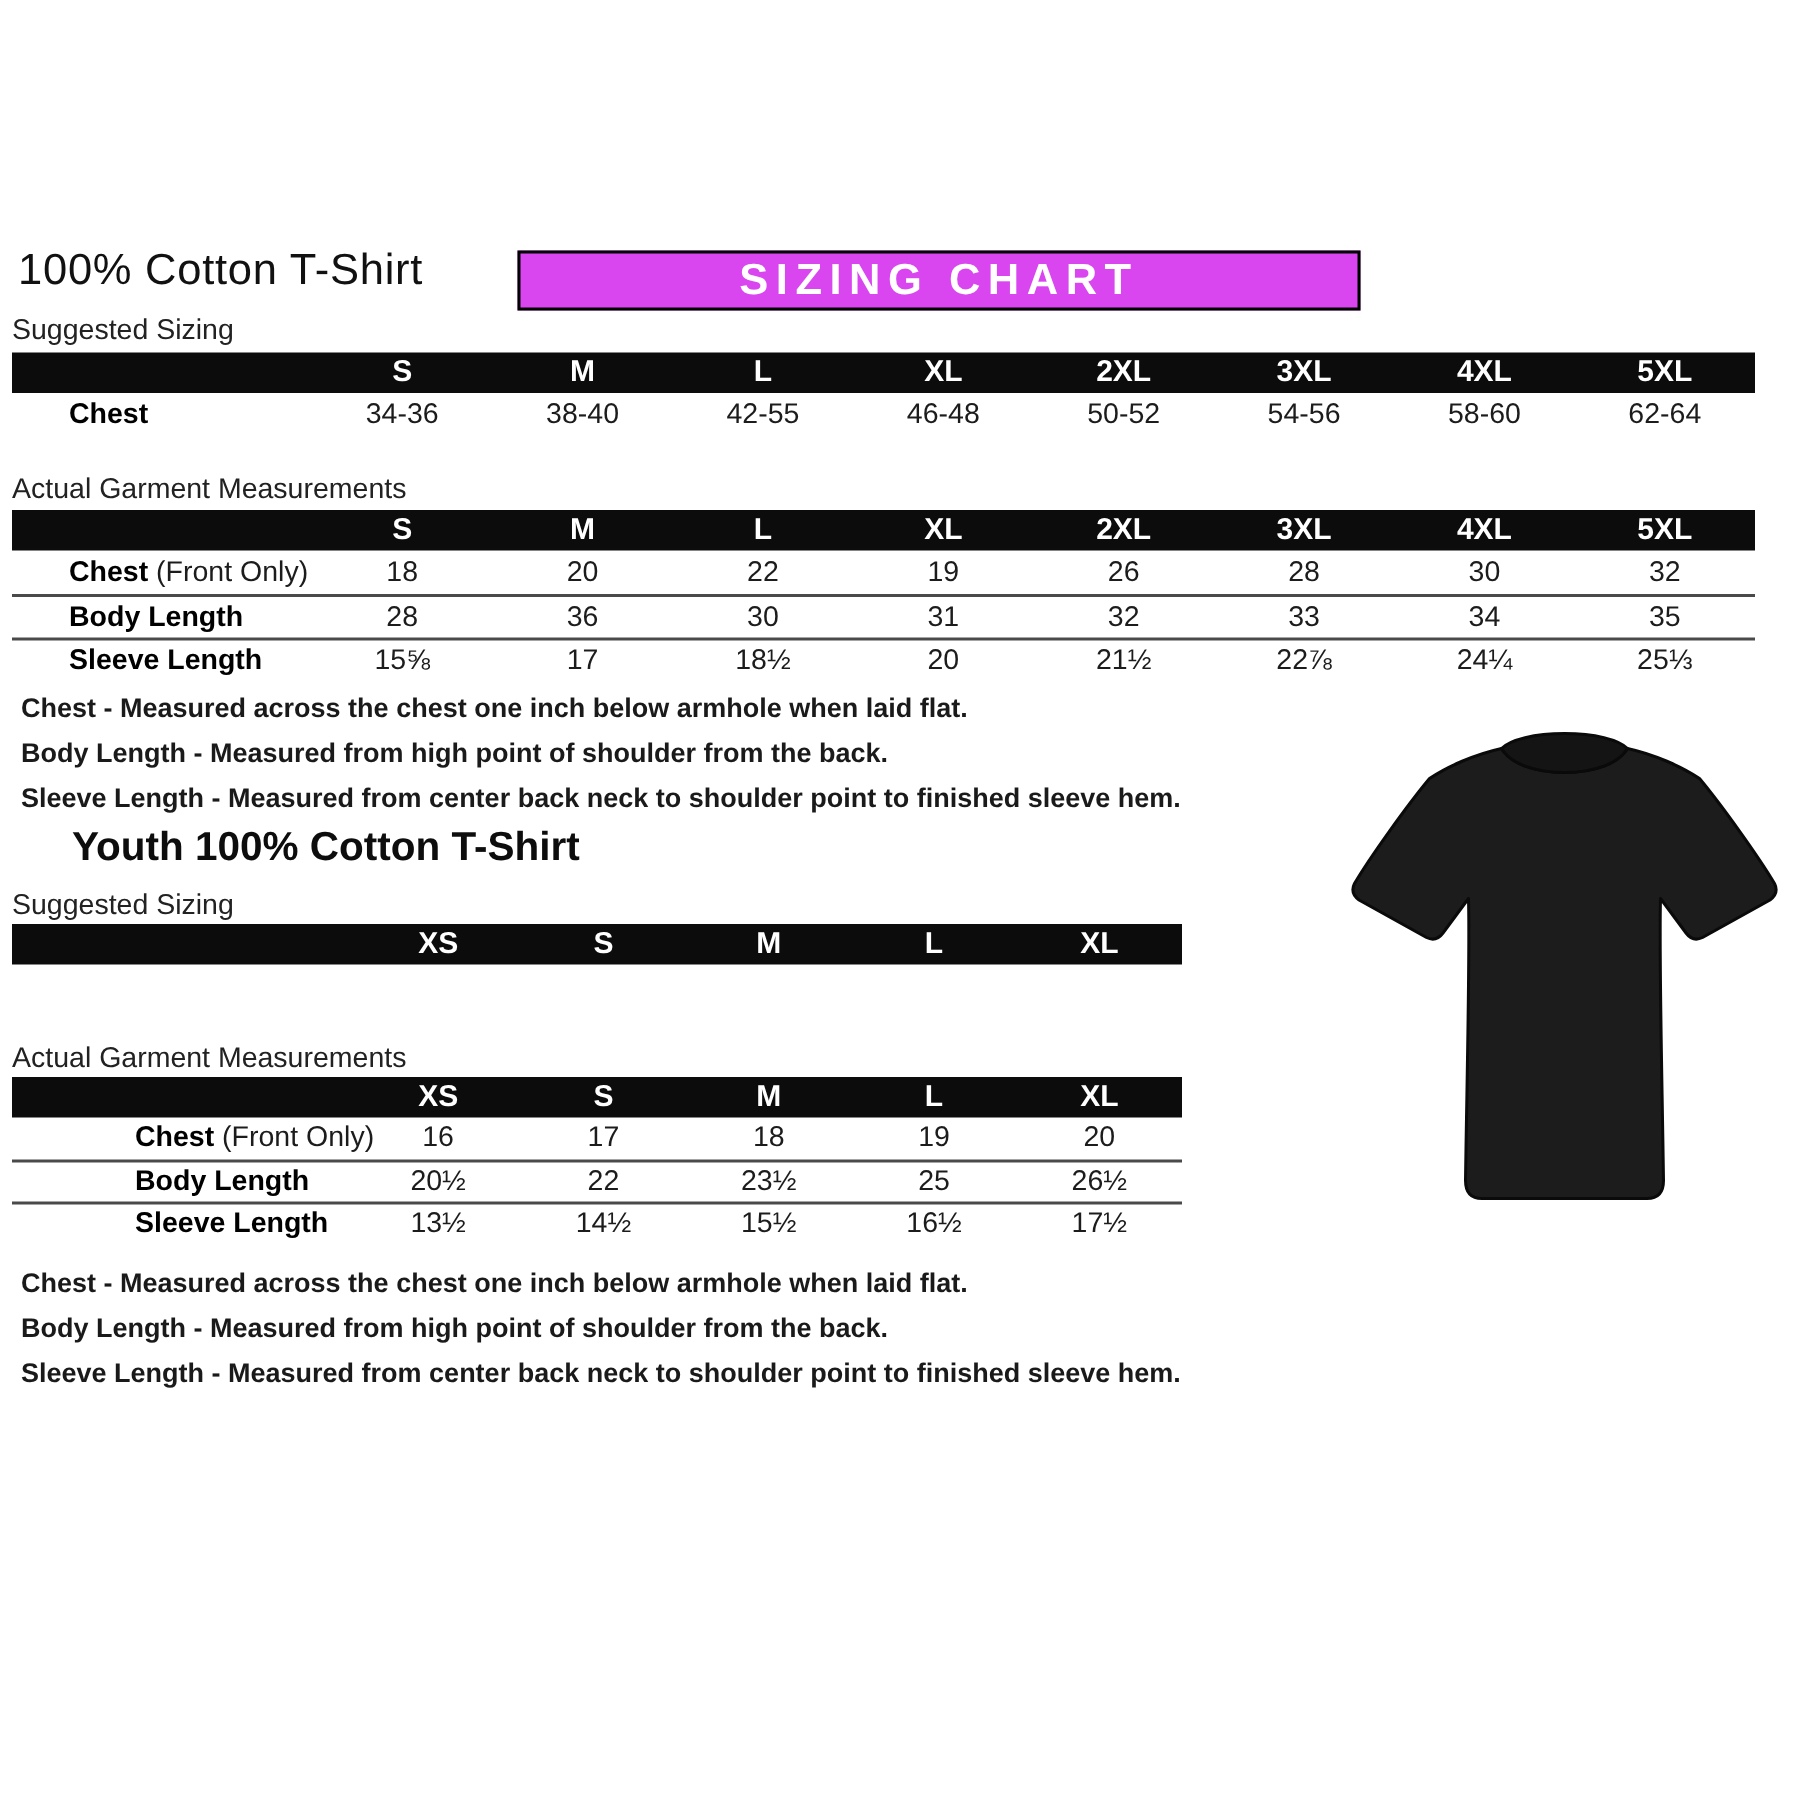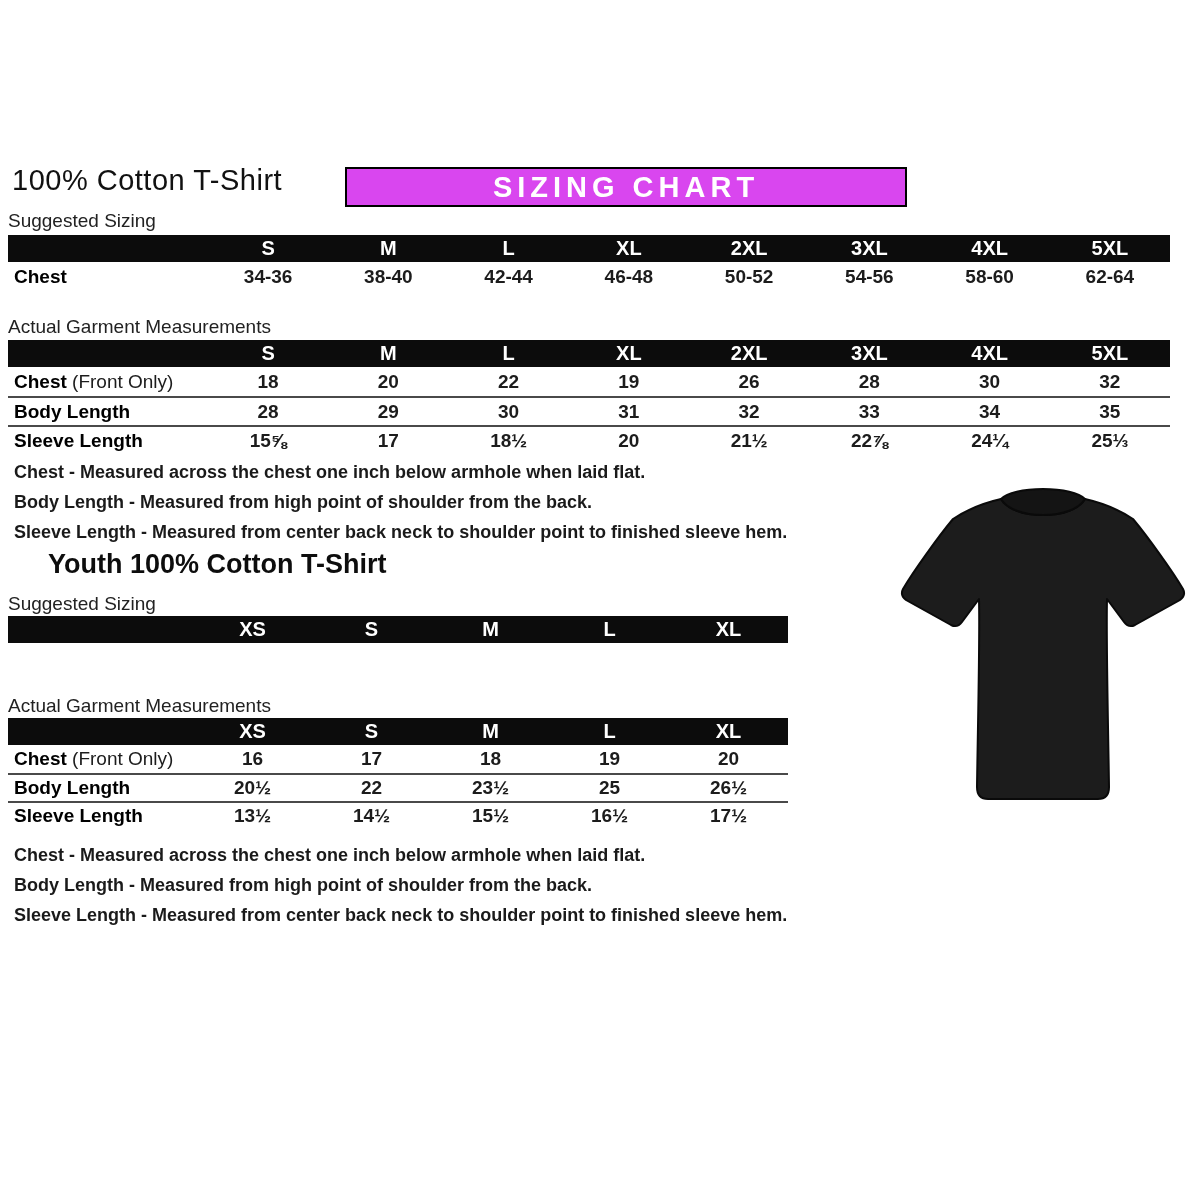--- a/index.html
+++ b/index.html
@@ -30,25 +30,25 @@
     display:grid; background:#0c0c0c; height:27px; align-items:center;
   }
   .hdr span {
     color:#fff; font-weight:bold; font-size:20px; text-align:center;
     line-height:27px;
   }
   .trow {
     display:grid; align-items:center; font-size:19px;
   }
   .trow .lbl { text-align:left; padding-left:6px; white-space:nowrap; }
-  .trow .lbl b { font-weight:bold; color:#000; }
-  .trow .val { text-align:center; color:#1c1c1c;font-weight:bold; }
+  .trow .lbl b { font-weight:bold; color:#000;margin-left:32px; }
+  .trow .val { text-align:center; color:#1c1c1c; }
 
   .adult-grid { grid-template-columns:200px repeat(8, 1fr); width:1162px; }
-  .youth-grid { grid-template-columns:185px repeat(5, 1fr); width:780px; }
+  .youth-grid { grid-template-columns:185px repeat(5, 1fr); width:780px;padding-left:44px; }
 
   .trow.h30 { height:30px; }
   .trow.h29 { height:29px; }
   .trow.h28 { height:28px; }
   .sep { border-top:2px solid #4a4a4a; }
 
   .notes { font-size:18px; color:#1a1a1a; }
   .notes div { margin-bottom:9px; white-space:nowrap;font-weight:bold; }
 
   .youth-title {
@@ -78,21 +78,21 @@
       <span>XL</span>
       <span>2XL</span>
       <span>3XL</span>
       <span>4XL</span>
       <span>5XL</span>
     </div>
     <div class="trow h30 adult-grid">
       <span class="lbl"><b>Chest</b><span></span></span>
       <span class="val">34-36</span>
       <span class="val">38-40</span>
-      <span class="val">42-44</span>
+      <span class="val">42-55</span>
       <span class="val">46-48</span>
       <span class="val">50-52</span>
       <span class="val">54-56</span>
       <span class="val">58-60</span>
       <span class="val">62-64</span>
     </div>
   </div>
 
   <div class="abs section-label" style="left:8px; top:316px;">Actual Garment Measurements</div>
 
@@ -115,21 +115,21 @@
       <span class="val">22</span>
       <span class="val">19</span>
       <span class="val">26</span>
       <span class="val">28</span>
       <span class="val">30</span>
       <span class="val">32</span>
     </div>
     <div class="trow h29 adult-grid sep">
       <span class="lbl"><b>Body Length</b><span></span></span>
       <span class="val">28</span>
-      <span class="val">29</span>
+      <span class="val">36</span>
       <span class="val">30</span>
       <span class="val">31</span>
       <span class="val">32</span>
       <span class="val">33</span>
       <span class="val">34</span>
       <span class="val">35</span>
     </div>
     <div class="trow h29 adult-grid sep">
       <span class="lbl"><b>Sleeve Length</b><span></span></span>
       <span class="val">15⅝</span>

